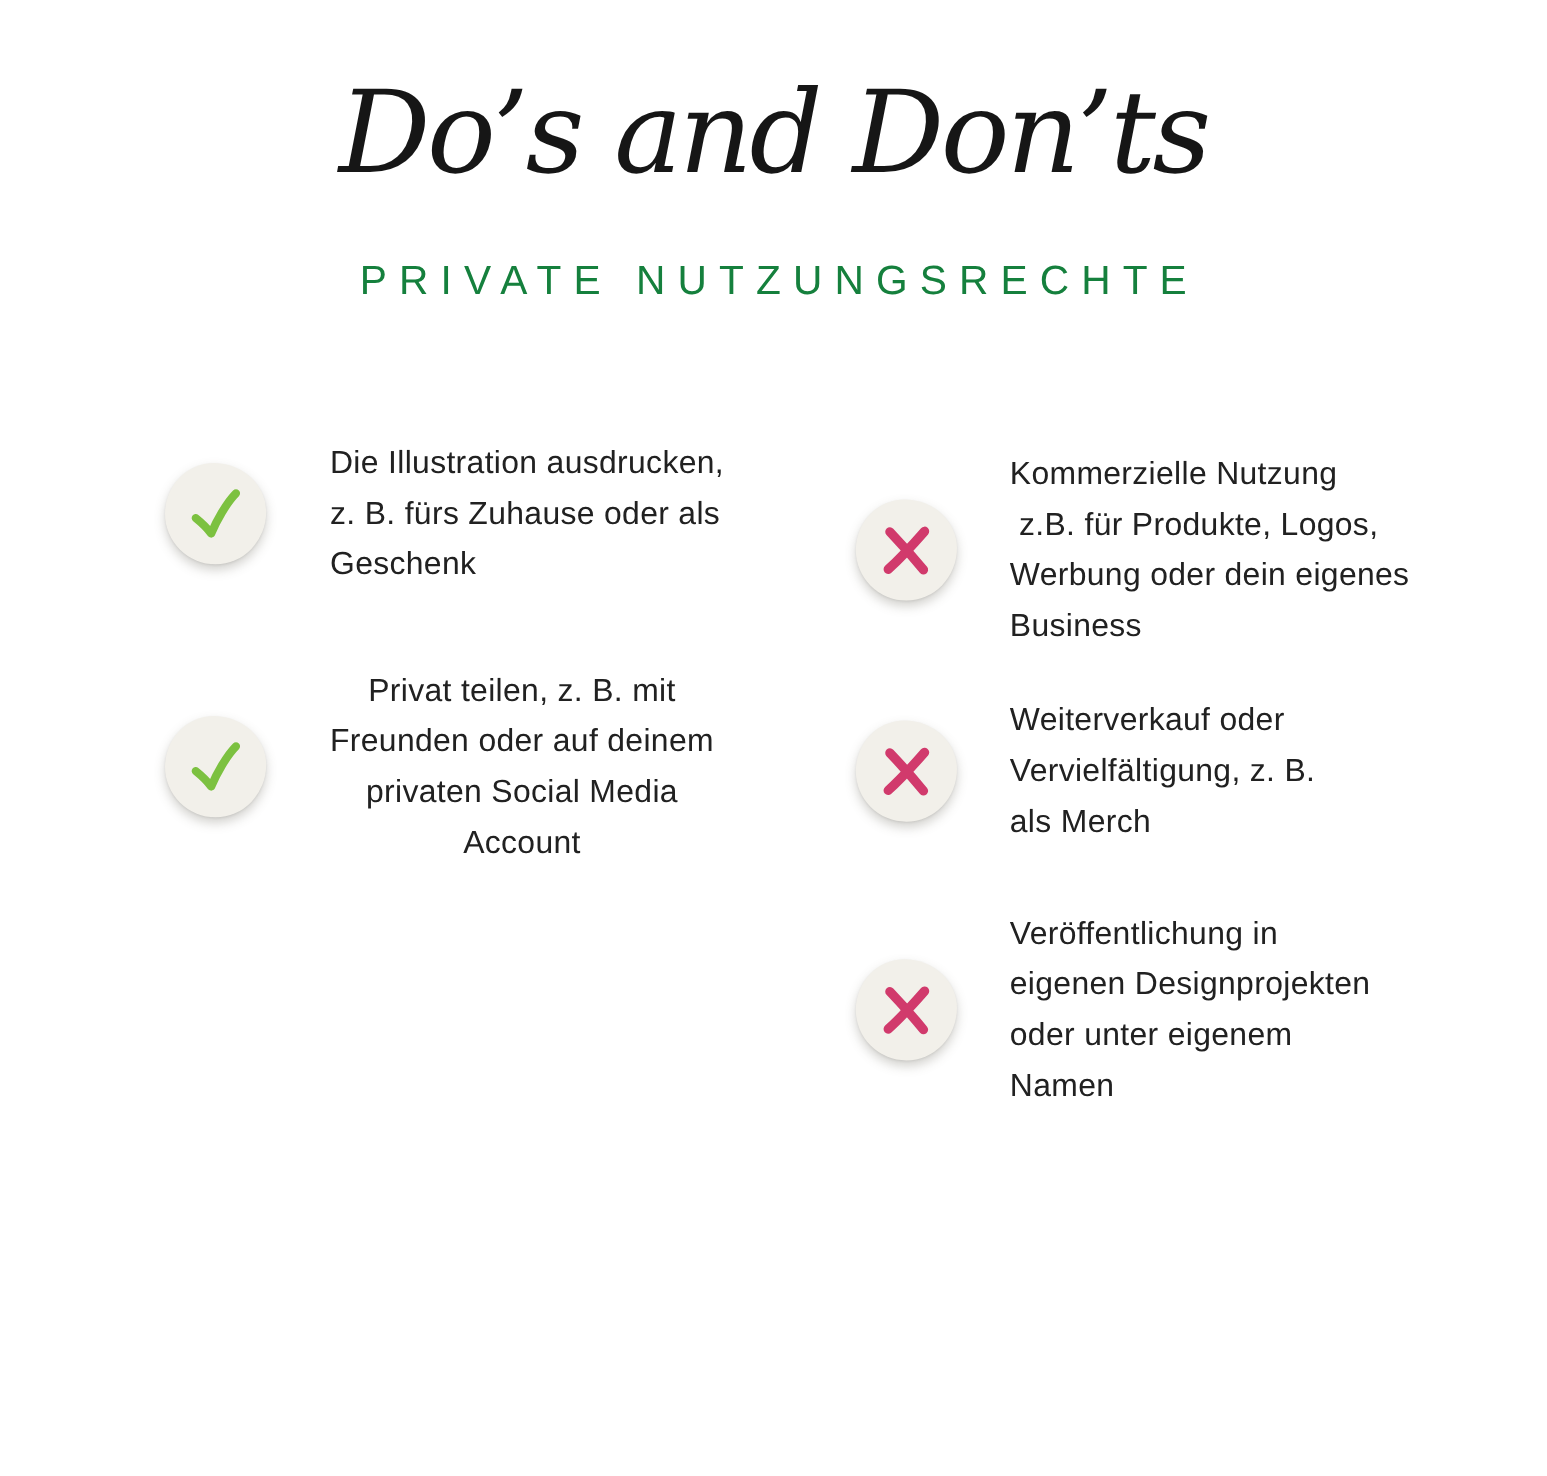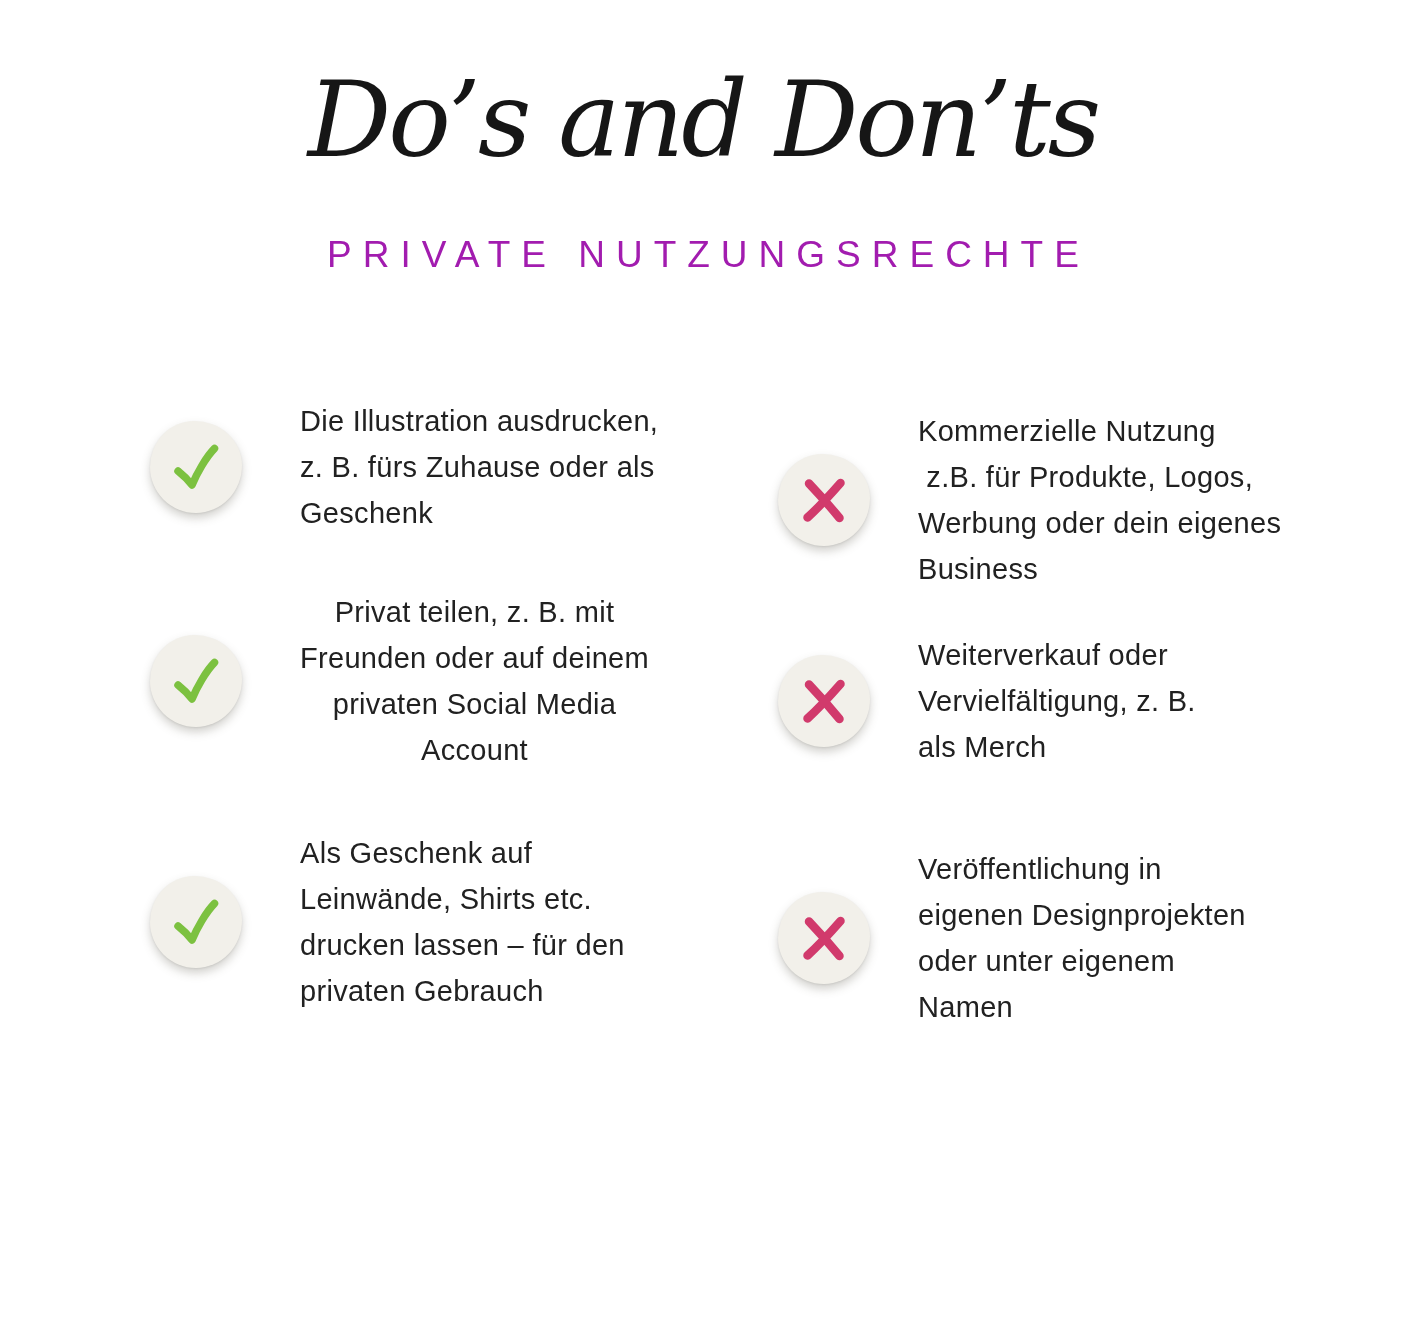--- a/index.html
+++ b/index.html
@@ -26,37 +26,37 @@
     font-size: 104px;
     line-height: 1.4;
     color: #161616;
     letter-spacing: -3px;
   }
   .subtitle {
     margin-top: 40px;
     font-size: 37px;
     font-weight: 300;
     letter-spacing: 11px;
-    color: #a21caf;
+    color: #15803d;
     text-indent: 11px; 
   }
   .col { position: absolute; }
   .col-left  { left: 150px; top: 398px; width: 520px; }
   .col-right { left: 778px; top: 408px; width: 560px; }
   .item {
     display: flex;
     align-items: center;
     gap: 58px;
   }
   .col-right .item { gap: 48px; }
-  .col-left  .item:nth-child(1) { margin-bottom: 53px; }
+  .col-left  .item:nth-child(1) { margin-bottom: 69px; }
   .col-left  .item:nth-child(2) { margin-bottom: 57px; text-align: center; }
   .col-left  .item:nth-child(3) { margin-bottom: 46px; }
   .col-right .item:nth-child(1) { margin-bottom: 40px; }
-  .col-right .item:nth-child(2) { margin-bottom: 76px; }
+  .col-right .item:nth-child(2) { margin-bottom: 56px; }
   .badge {
     flex: none;
     width: 92px;
     height: 92px;
     background: var(--badge_bg, #f2f0ea);
     border-radius: 48% 52% 50% 50% / 50% 48% 52% 50%;
     box-shadow: 0 5px 10px rgba(95, 90, 75, 0.28), 0 1px 2px rgba(0,0,0,0.08);
     display: flex;
     align-items: center;
     justify-content: center;
@@ -111,31 +111,20 @@
         <svg class="check-icon" viewBox="0 0 60 60" aria-hidden="true">
           <path d="M12 34 C 17 38, 23 44, 26 48 C 30.5 37, 40 20, 48.5 11.5"></path>
         </svg>
       </span>
       <div class="text">Privat teilen, z. B. mit
 Freunden oder auf deinem
 privaten Social Media
 Account</div>
     </div>
 
-    <div class="item">
-      <span class="badge">
-        <svg class="check-icon" viewBox="0 0 60 60" aria-hidden="true">
-          <path d="M12 34 C 17 38, 23 44, 26 48 C 30.5 37, 40 20, 48.5 11.5"></path>
-        </svg>
-      </span>
-      <div class="text">Als Geschenk auf
-Leinwände, Shirts etc.
-drucken lassen – für den
-privaten Gebrauch</div>
-    </div>
 
 
   </div>
 
   <div class="col col-right">
 
     <div class="item">
       <span class="badge">
         <svg class="cross-icon" viewBox="0 0 60 60" aria-hidden="true">
           <path d="M15 13.5 C 25 24, 36.5 37, 45.5 48"></path>

